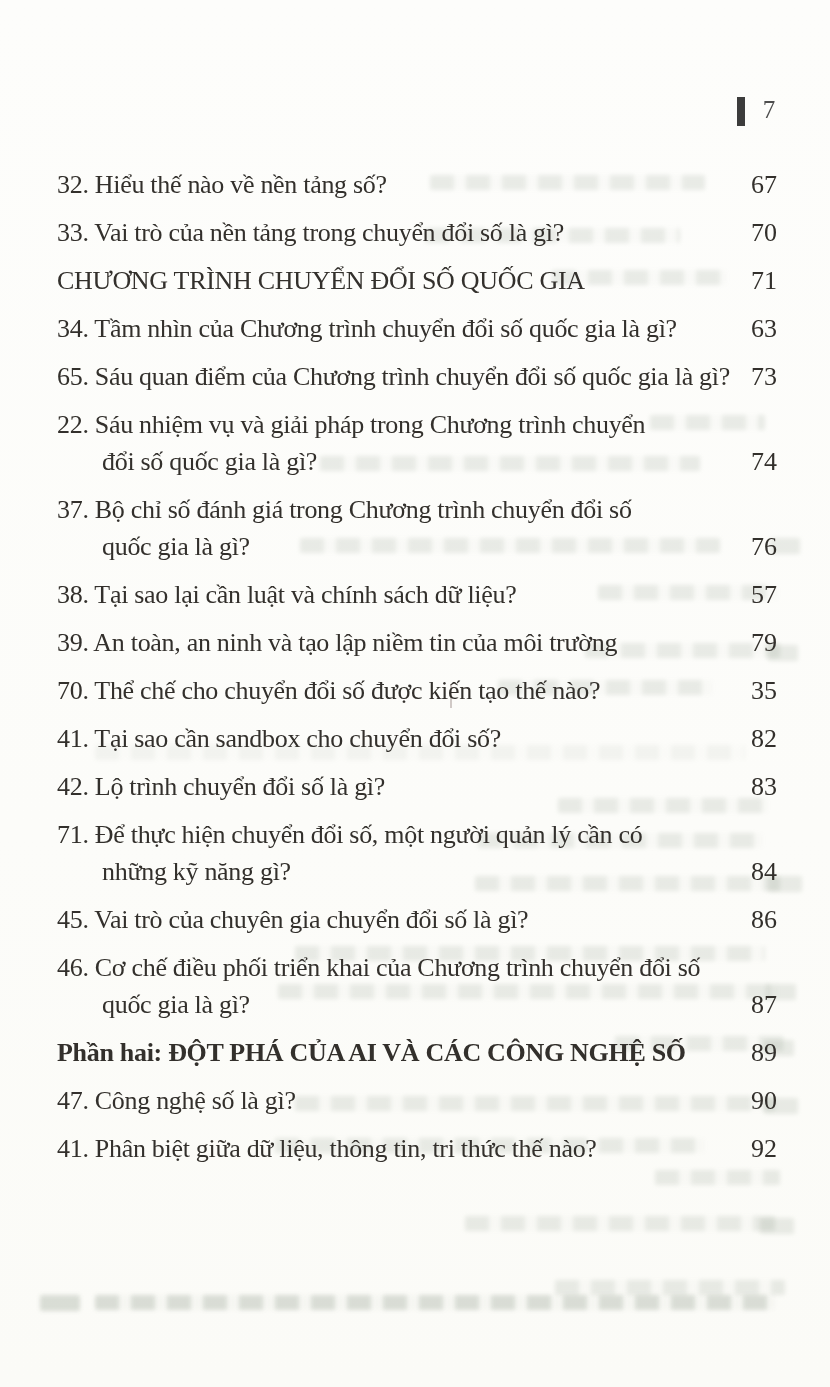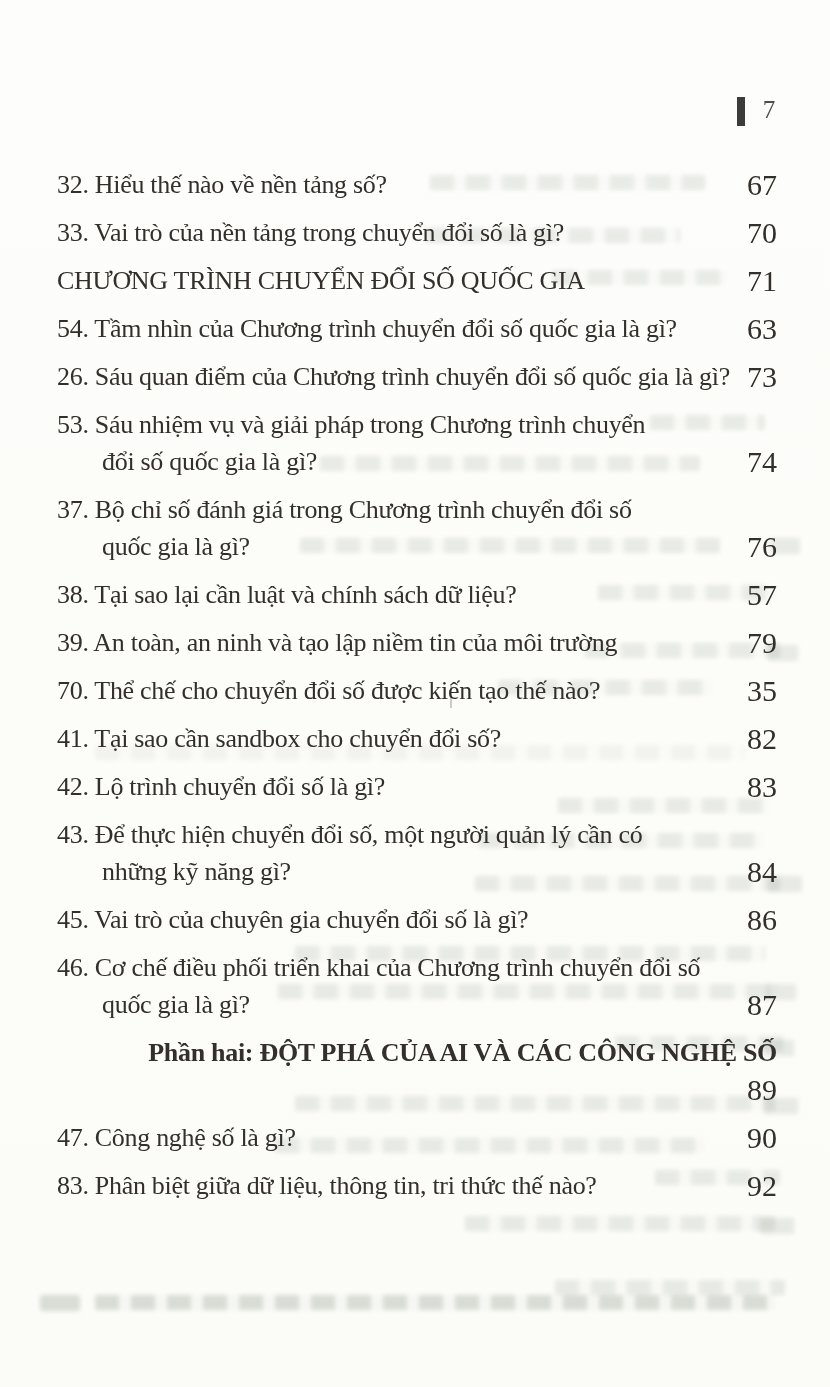--- a/index.html
+++ b/index.html
@@ -23,31 +23,31 @@
     position:absolute; left:756px; top:94px; width:26px;
     font-size:25px; line-height:32px; text-align:center; color:#4d4d4d;
   }
 
   
   .toc { position:absolute; left:57px; right:53px; top:166px; }
   .toc-row {
     display:flex; justify-content:space-between; align-items:flex-end;
     margin-bottom:11px;
   }
-  .toc-row.part { font-weight:700; margin-top:10px;flex-direction:column; }
+  .toc-row.part { font-weight:700; margin-top:10px; }
   .toc-row.part .entry-page { font-weight:400; }
   .entry-text { flex:1 1 auto; min-width:0; }
   .line {
     display:block; white-space:nowrap;
     font-size:26px; line-height:37px; letter-spacing:-0.3px;
   }
   .line.cont { padding-left:45px; }
   .entry-page {
     flex:0 0 auto; margin-left:10px;
-    font-size:30px; line-height:37px; text-align:right;
+    font-size:26px; line-height:37px; text-align:right;
   }
 
   
   .ghost-bar {
     position:absolute; height:15px; border-radius:2px;
     filter:blur(2px); opacity:.5;
     background:repeating-linear-gradient(90deg,
       rgba(128,142,125,.32) 0px, rgba(128,142,125,.32) 24px,
       rgba(128,142,125,.05) 24px, rgba(128,142,125,.05) 36px);
   }
@@ -121,33 +121,33 @@
         <span class="entry-page">70</span>
       </div>
       <div class="toc-row section">
         <div class="entry-text">
           <span class="line">CHƯƠNG TRÌNH CHUYỂN ĐỔI SỐ QUỐC GIA</span>
         </div>
         <span class="entry-page">71</span>
       </div>
       <div class="toc-row item">
         <div class="entry-text">
-          <span class="line">54. Tầm nhìn của Chương trình chuyển đổi số quốc gia là gì?</span>
+          <span class="line">34. Tầm nhìn của Chương trình chuyển đổi số quốc gia là gì?</span>
         </div>
         <span class="entry-page">63</span>
       </div>
       <div class="toc-row item">
         <div class="entry-text">
-          <span class="line">26. Sáu quan điểm của Chương trình chuyển đổi số quốc gia là gì?</span>
+          <span class="line">65. Sáu quan điểm của Chương trình chuyển đổi số quốc gia là gì?</span>
         </div>
         <span class="entry-page">73</span>
       </div>
       <div class="toc-row item">
         <div class="entry-text">
-          <span class="line">53. Sáu nhiệm vụ và giải pháp trong Chương trình chuyển</span>
+          <span class="line">22. Sáu nhiệm vụ và giải pháp trong Chương trình chuyển</span>
           <span class="line cont">đổi số quốc gia là gì?</span>
         </div>
         <span class="entry-page">74</span>
       </div>
       <div class="toc-row item">
         <div class="entry-text">
           <span class="line">37. Bộ chỉ số đánh giá trong Chương trình chuyển đổi số</span>
           <span class="line cont">quốc gia là gì?</span>
         </div>
         <span class="entry-page">76</span>
@@ -177,21 +177,21 @@
         <span class="entry-page">82</span>
       </div>
       <div class="toc-row item">
         <div class="entry-text">
           <span class="line">42. Lộ trình chuyển đổi số là gì?</span>
         </div>
         <span class="entry-page">83</span>
       </div>
       <div class="toc-row item">
         <div class="entry-text">
-          <span class="line">43. Để thực hiện chuyển đổi số, một người quản lý cần có</span>
+          <span class="line">71. Để thực hiện chuyển đổi số, một người quản lý cần có</span>
           <span class="line cont">những kỹ năng gì?</span>
         </div>
         <span class="entry-page">84</span>
       </div>
       <div class="toc-row item">
         <div class="entry-text">
           <span class="line">45. Vai trò của chuyên gia chuyển đổi số là gì?</span>
         </div>
         <span class="entry-page">86</span>
       </div>
@@ -209,19 +209,19 @@
         <span class="entry-page">89</span>
       </div>
       <div class="toc-row item">
         <div class="entry-text">
           <span class="line">47. Công nghệ số là gì?</span>
         </div>
         <span class="entry-page">90</span>
       </div>
       <div class="toc-row item">
         <div class="entry-text">
-          <span class="line">83. Phân biệt giữa dữ liệu, thông tin, tri thức thế nào?</span>
+          <span class="line">41. Phân biệt giữa dữ liệu, thông tin, tri thức thế nào?</span>
         </div>
         <span class="entry-page">92</span>
       </div>
     </div>
 
 </div>
 
 </body></html>

